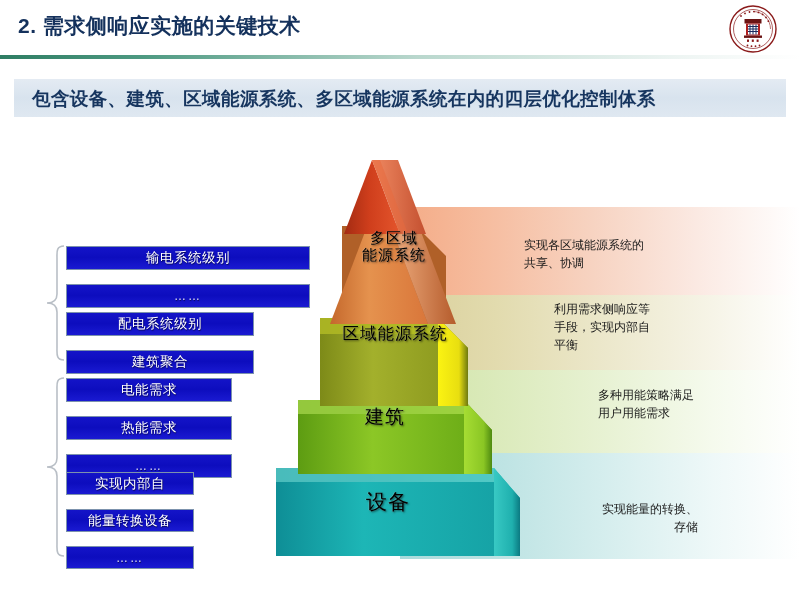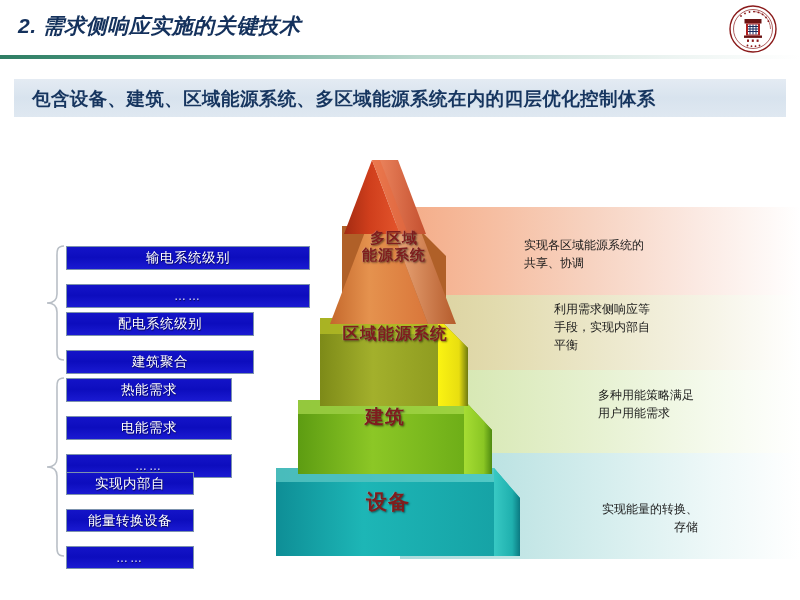--- a/index.html
+++ b/index.html
@@ -19,21 +19,20 @@
   
   #slide-title {
     position: absolute;
     left: 18px;
     top: 12px;
     font-size: 21px;
     font-weight: bold;
     color: #14315c;
     letter-spacing: 0.5px;
     white-space: nowrap;
-    font-style: italic;
   }
   #title-rule {
     position: absolute;
     left: 0;
     top: 55px;
     width: 800px;
     height: 4px;
     background: linear-gradient(to right, #2e7d63 0%, #4e9a82 18%, #b9d7cd 52%, #eef5f3 85%, #ffffff 100%);
   }
 
@@ -80,22 +79,22 @@
   
   #pyramid {
     position: absolute;
     left: 268px;
     top: 152px;
     width: 320px;
     height: 412px;
   }
   .tier-label {
     position: absolute;
-    color: #7f1d1d;
-    font-weight: bold;
+    color: #000000;
+    font-weight: normal;
     text-align: center;
     text-shadow: 1px 1px 2px rgba(0,0,0,0.55), -0.5px -0.5px 1px rgba(255,255,255,0.4);
     letter-spacing: 1px;
     line-height: 1.12;
     pointer-events: none;
   }
   #label-tier-1 { left: 66px;  top: 78px;  width: 120px; font-size: 15px; }
   #label-tier-2 { left: 32px;  top: 172px; width: 190px; font-size: 16.5px; }
   #label-tier-3 { left: 22px;  top: 254px; width: 190px; font-size: 19px; }
   #label-tier-4 { left: 10px;  top: 338px; width: 220px; font-size: 21px; }
@@ -345,22 +344,22 @@
     <div class="blue-box">输电系统级别</div>
     <div class="blue-box dots">……</div>
   </div>
 
   <div class="blue-group" id="group-2">
     <div class="blue-box">配电系统级别</div>
     <div class="blue-box">建筑聚合</div>
   </div>
 
   <div class="blue-group" id="group-3">
+    <div class="blue-box">电能需求</div>
     <div class="blue-box">热能需求</div>
-    <div class="blue-box">电能需求</div>
     <div class="blue-box dots">……</div>
   </div>
 
   <div class="blue-group" id="group-4">
     <div class="blue-box">实现内部自</div>
     <div class="blue-box">能量转换设备</div>
     <div class="blue-box dots">……</div>
   </div>
 
 </div>

